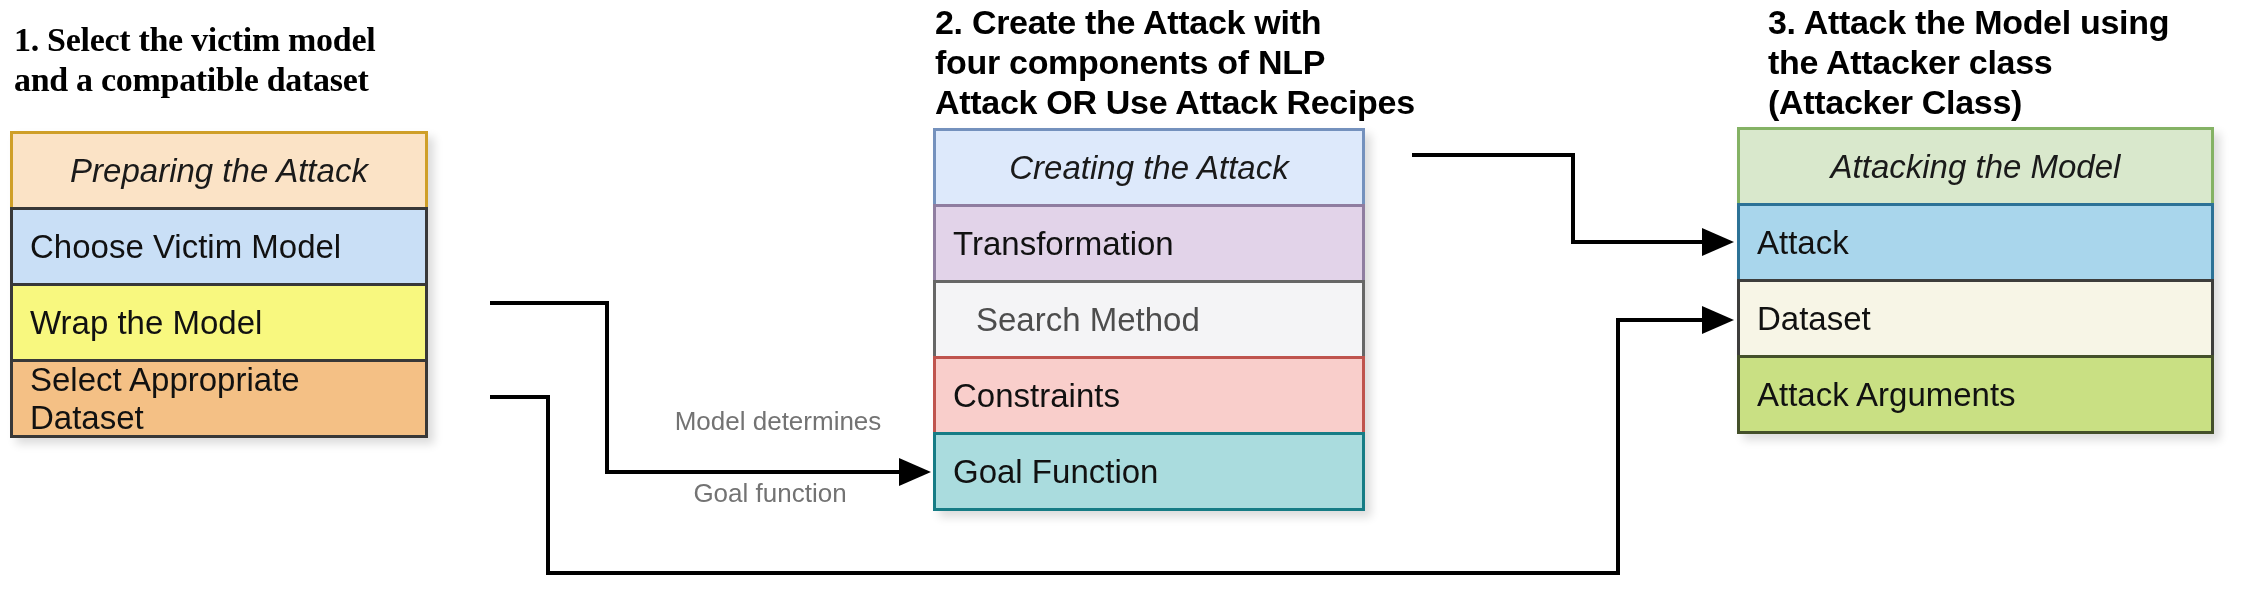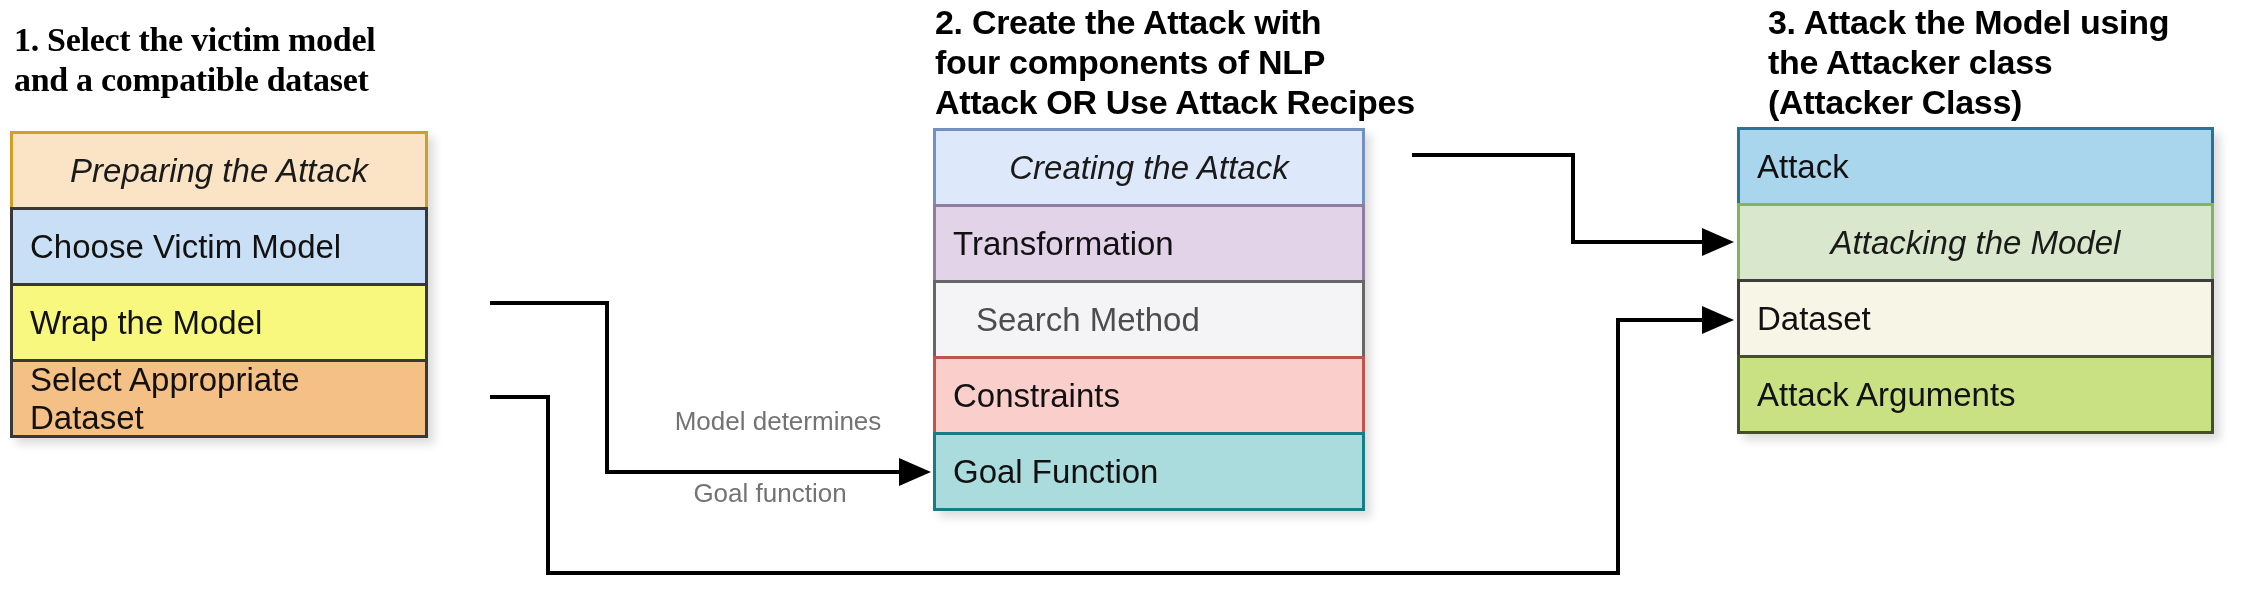--- a/index.html
+++ b/index.html
@@ -92,22 +92,22 @@
 
   <div class="box" id="box-creating">
     <div class="row title" style="background-color: rgb(221, 233, 251); border-color: rgb(116, 145, 189); color: rgb(26, 26, 26);">Creating the Attack</div>
     <div class="row" style="background-color: rgb(226, 211, 233); border-color: rgb(143, 125, 160); color: rgb(17, 17, 17);">Transformation</div>
     <div class="row" style="background-color: rgb(244, 244, 246); border-color: rgb(102, 102, 102); color: rgb(77, 77, 77); padding-left: 40px;">Search Method</div>
     <div class="row" style="background-color: rgb(249, 206, 203); border-color: rgb(191, 84, 78); color: rgb(17, 17, 17);">Constraints</div>
     <div class="row" style="background-color: rgb(170, 220, 222); border-color: rgb(22, 124, 133); color: rgb(17, 17, 17);">Goal Function</div>
   </div>
 
   <div class="box" id="box-attacking">
+    <div class="row title" style="background-color: rgb(217, 232, 204); border-color: rgb(132, 178, 100); color: rgb(26, 26, 26);">Attacking the Model</div>
     <div class="row" style="background-color: rgb(169, 214, 236); border-color: rgb(44, 114, 150); color: rgb(17, 17, 17);">Attack</div>
-    <div class="row title" style="background-color: rgb(217, 232, 204); border-color: rgb(132, 178, 100); color: rgb(26, 26, 26);">Attacking the Model</div>
     <div class="row" style="background-color: rgb(247, 245, 230); border-color: rgb(61, 61, 59); color: rgb(17, 17, 17);">Dataset</div>
     <div class="row" style="background-color: rgb(201, 224, 131); border-color: rgb(68, 80, 42); color: rgb(17, 17, 17);">Attack Arguments</div>
   </div>
 
   <svg id="arrow-layer" viewBox="0 0 2250 610" xmlns="http://www.w3.org/2000/svg">
 
     <polyline points="490,303 607,303 607,472 902,472" fill="none" stroke-width="4" style="stroke: rgb(0, 0, 0);"></polyline>
     <polygon points="931,472 899,458 899,486" style="fill: rgb(0, 0, 0);"></polygon>
 
     <polyline points="490,397 548,397 548,573 1618,573 1618,320 1705,320" fill="none" stroke-width="4" style="stroke: rgb(0, 0, 0);"></polyline>

